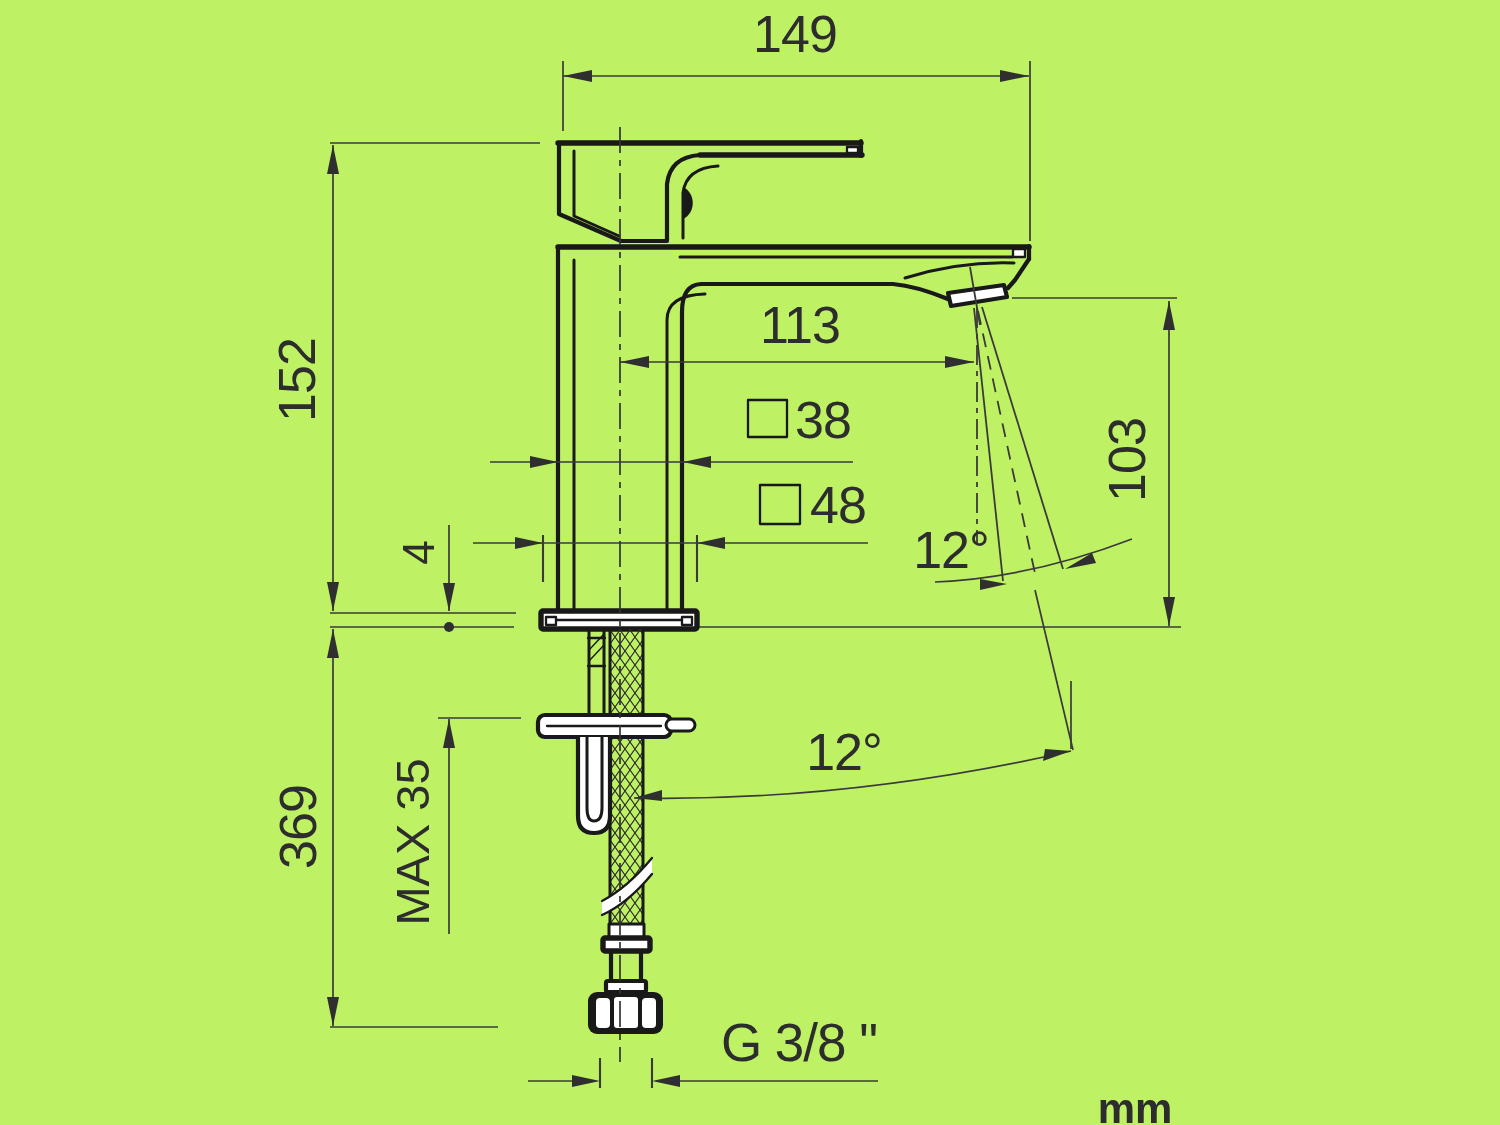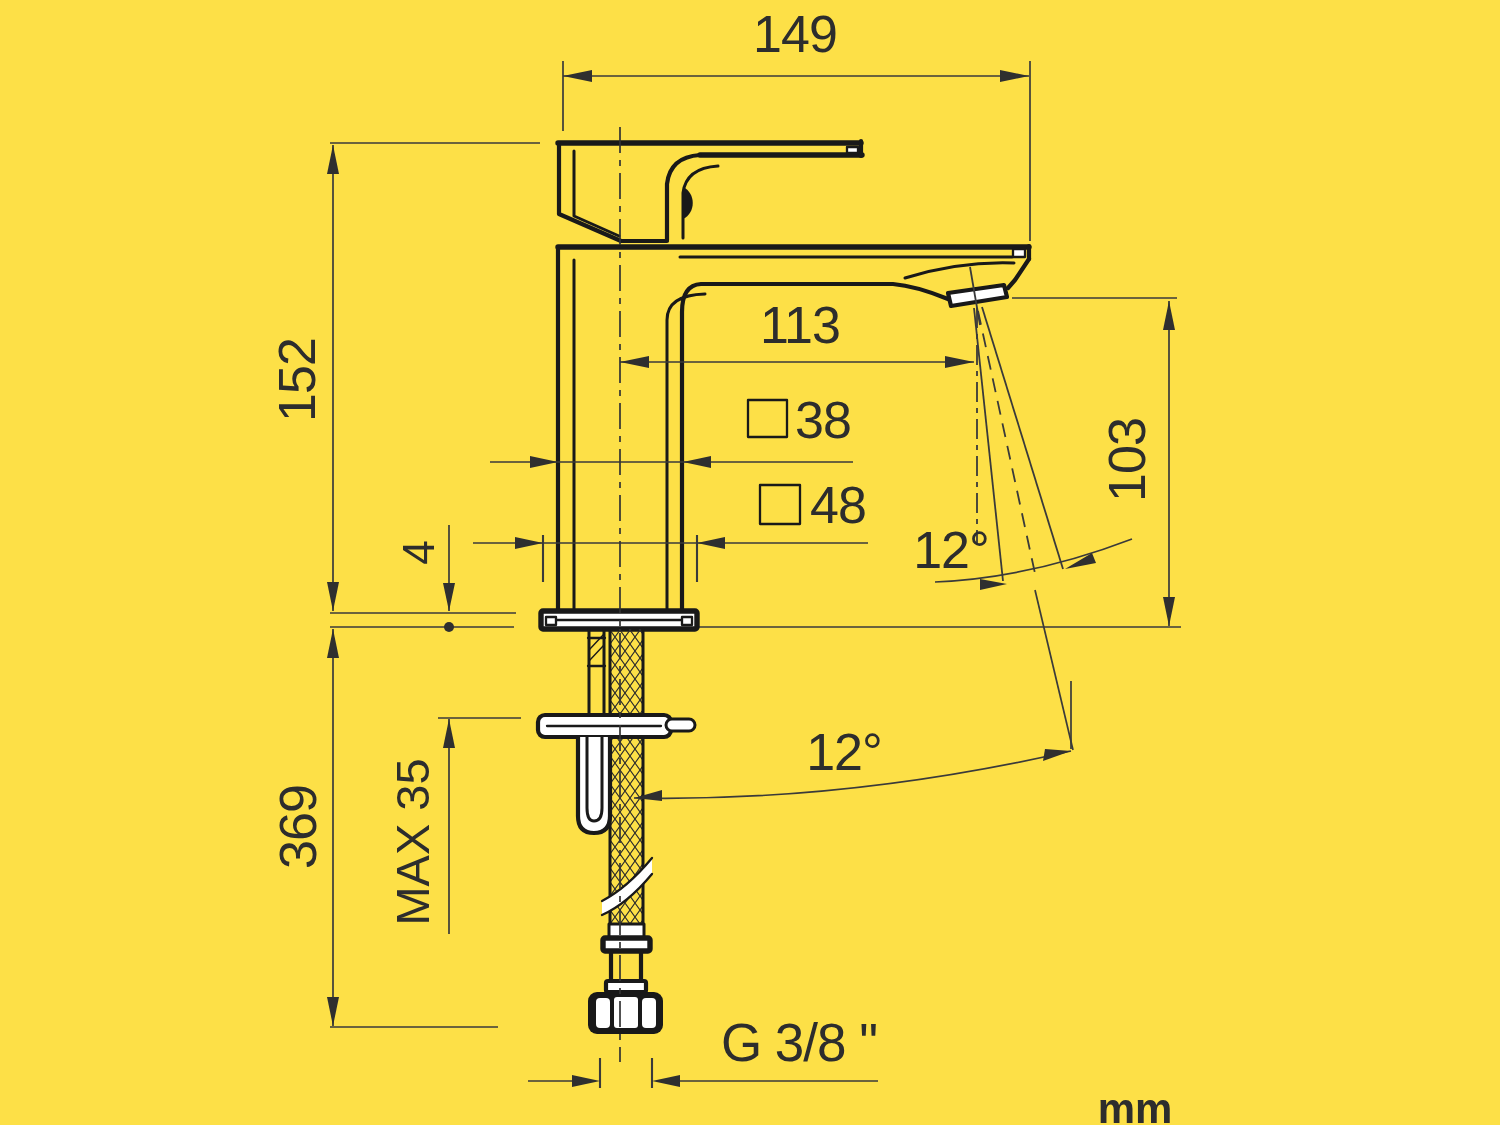--- a/index.html
+++ b/index.html
@@ -1,16 +1,16 @@
 <!DOCTYPE html>
 <html><head>
 <meta charset="utf-8">
 <style>
   html,body{margin:0;padding:0;background:#ffffff;}
-  .stage{position:relative;width:1500px;height:1125px;background:#fde047;overflow:hidden;
+  .stage{position:relative;width:1500px;height:1125px;background:#bef264;overflow:hidden;
          font-family:"Liberation Sans", sans-serif;}
   svg{display:block}
   .dim-label{font-family:"Liberation Sans", sans-serif;font-size:52px;fill:#2d2d2d;letter-spacing:-1px;}
   .dim-label.small{font-size:44px;}
   .dim-label.max{font-size:47px;letter-spacing:0px;}
   .dim-label.thread{font-size:53px;}
   .dim-label.unit{font-size:42px;font-weight:bold;letter-spacing:0;}
   .xline{stroke:#3a3a3a;stroke-width:1.7;fill:none;}
   .tick{stroke:#3a3a3a;stroke-width:2.1;fill:none;}
   .arrow{fill:#2f2f2f;stroke:none;}

